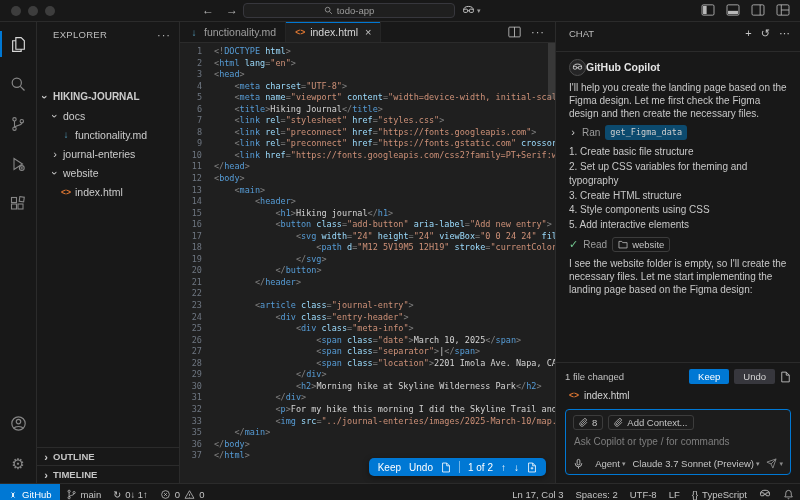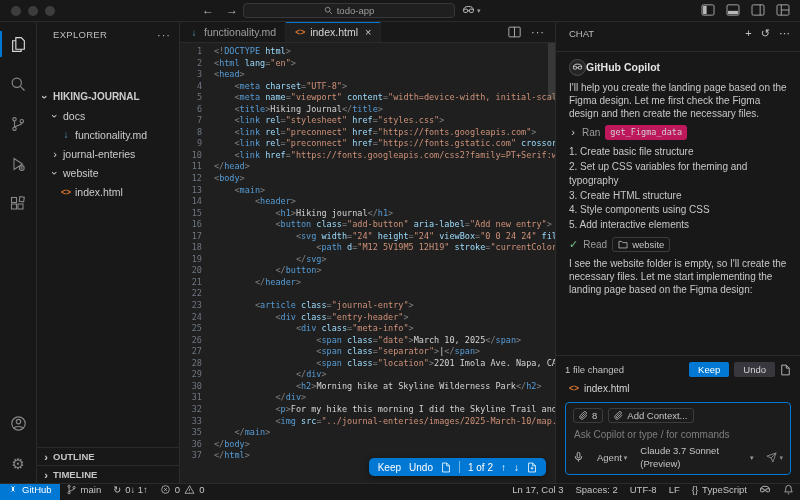--- a/index.html
+++ b/index.html
@@ -63,43 +63,43 @@
   
   .chat { width:245px; flex:none; border-left:1px solid #2b2b2b; background:#181818; display:flex; flex-direction:column; font-size:10px; line-height:13px; }
   .chat-header { height:22px; flex:none; display:flex; align-items:center; padding:0 10px 0 13px; font-size:9.5px; color:#bcbcbc; }
   .chat-header .hicons { margin-left:auto; display:flex; gap:9px; font-size:11px; color:#c5c5c5; align-items:center; }
   .chat-body { flex:1; overflow:hidden; padding:0 13px; }
   .chat-body p { margin:5px 0; color:#c8c8c8; }
   .chat-divider { border-top:1px solid #2b2b2b; margin:7px -13px; }
   .copilot-row { display:flex; align-items:center; margin:7px 0 3px; font-weight:bold; font-size:10.5px; color:#e4e4e4; }
   .copilot-avatar { width:17px; height:17px; border-radius:50%; border:1px solid #4d4d4d; display:flex; align-items:center; justify-content:center; color:#d4d4d4; background:#252526; }
   .tool-row { display:flex; align-items:center; gap:5px; margin:5px 0; color:#9d9d9d; }
-  .code-chip { font-family:"DejaVu Sans Mono",monospace; font-size:8.5px; background:#be185d; border-radius:3px; padding:1px 5px; color:#cfcfcf; }
+  .code-chip { font-family:"DejaVu Sans Mono",monospace; font-size:8.5px; background:#0c4a6e; border-radius:3px; padding:1px 5px; color:#cfcfcf; }
   .steps { margin:3px 0; }
   .step { line-height:14.5px; color:#c8c8c8; }
   .read-row { display:flex; align-items:center; gap:5px; margin:5px 0; color:#9d9d9d; }
   .check { color:#73c991; font-size:11px; }
   .ctx-pill { display:inline-flex; align-items:center; gap:4px; border:1px solid #3c3c3c; border-radius:3px; padding:0 5px; height:15px; color:#c5c5c5; font-size:9.5px; }
   .chat-bottom { flex:none; border-top:1px solid #2b2b2b; padding:6px 9px 8px; }
   .changes-row { display:flex; align-items:center; gap:5px; font-size:9.5px; color:#c0c0c0; }
   .btn { border-radius:2px; padding:1px 9px; font-size:9.5px; cursor:default; }
   .btn-keep { background:#0078d4; color:#fff; }
   .btn-undo { background:#37373d; color:#d4d4d4; }
   .changed-file-row { display:flex; align-items:center; gap:5px; padding:5px 2px 7px 4px; font-size:10px; color:#d4d4d4; }
   .input-box { border:1px solid #0078d4; border-radius:4px; background:#1c1c1c; padding:5px 7px 4px; }
   .chips-row { display:flex; gap:5px; margin-bottom:5px; }
-  .placeholder { color:#7e7e7e; font-size:10px; margin:1px 0 3px 1px; }
-  .controls-row { display:flex; align-items:center; gap:13px; color:#c5c5c5; font-size:9.5px; }
+  .placeholder { color:#7e7e7e; font-size:10px; margin:1px 0 9px 1px; }
+  .controls-row { display:flex; align-items:center; gap:7px; color:#c5c5c5; font-size:9.5px; }
   .controls-row .mic { margin-right:auto; }
   .drop { display:flex; align-items:center; gap:2px; }
   .tri { font-size:7px; color:#9d9d9d; }
 
   
   .statusbar { height:17px; flex:none; background:#181818; border-top:1px solid #2b2b2b; display:flex; align-items:center; font-size:9.5px; color:#c5c5c5; }
-  .sb-item { display:flex; align-items:flex-start; gap:4px; padding:0 6px; height:100%; }
+  .sb-item { display:flex; align-items:flex-end; gap:4px; padding:0 6px; height:100%; }
   .sb-remote { background:#0078d4; color:#fff; padding:0 8px; gap:4px; }
   .sb-right { margin-left:auto; display:flex; height:100%; align-items:center; }
   svg { flex:none; }
 </style>
 </head>
 <body>
 
 <div class="app">
 
   <div class="titlebar">

